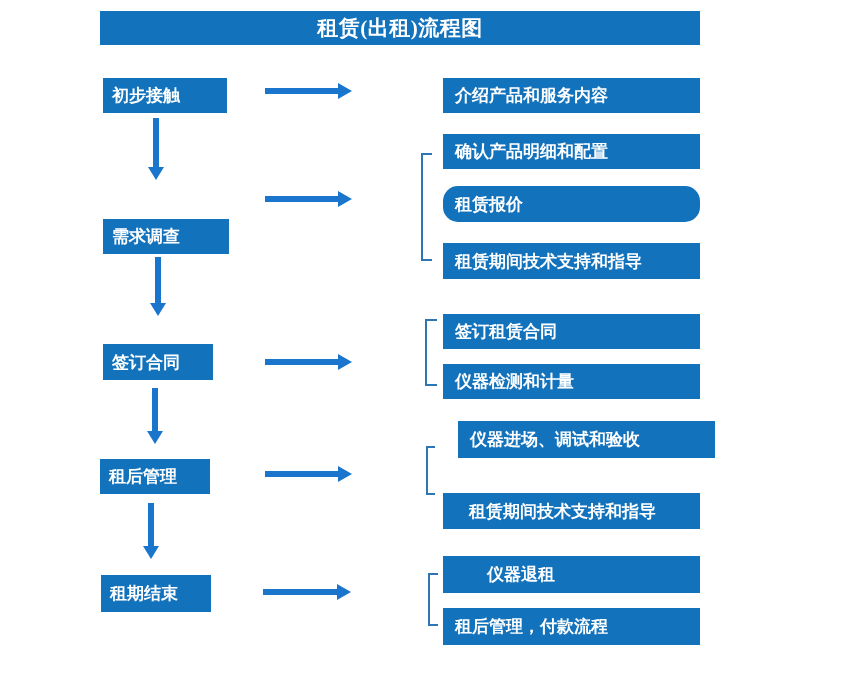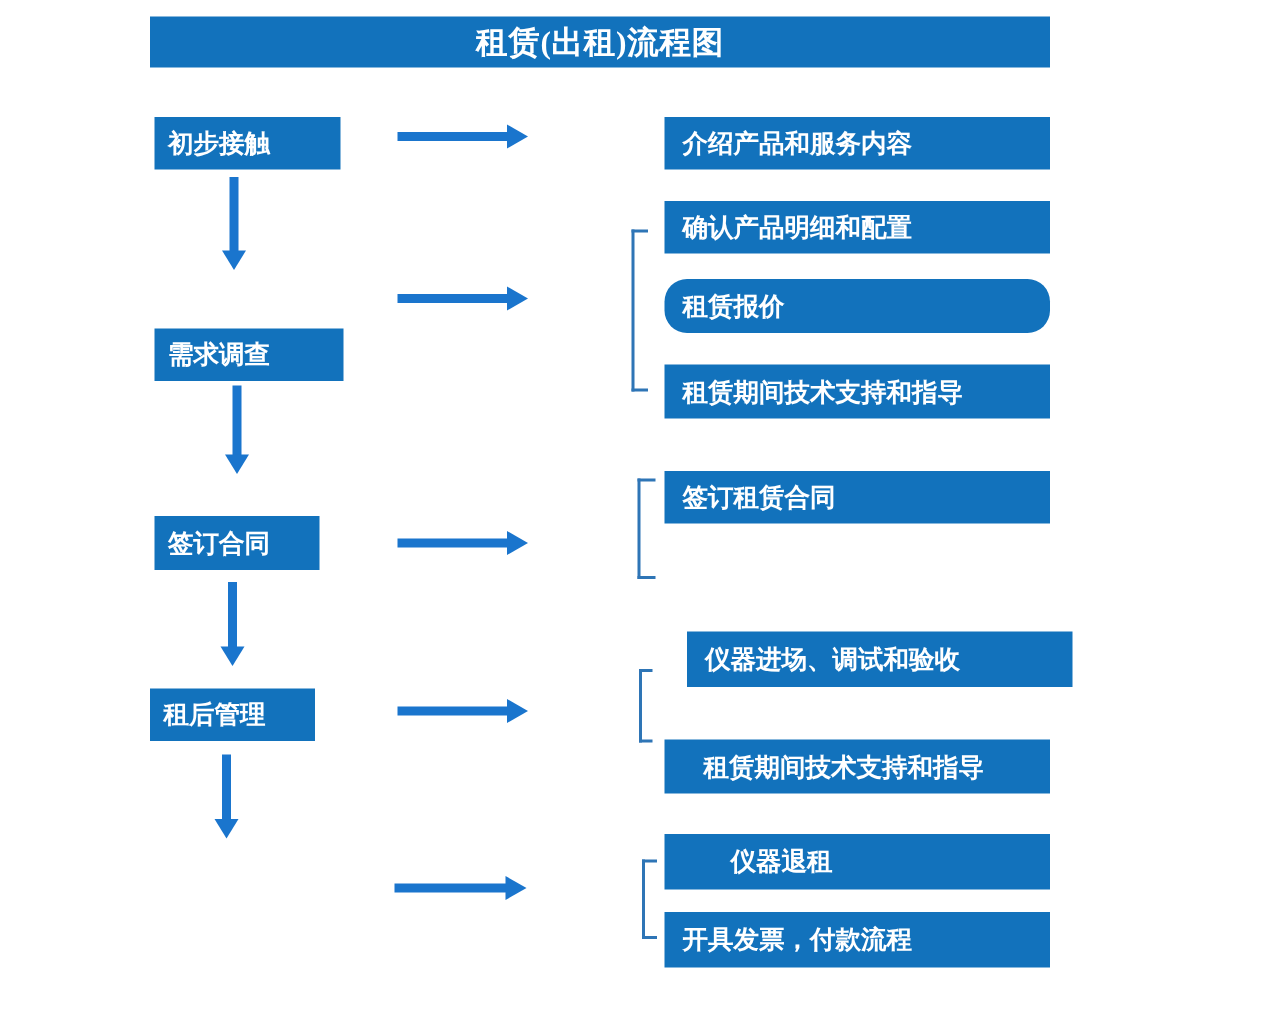--- a/index.html
+++ b/index.html
@@ -75,20 +75,21 @@
 <body>
 
 <div class="canvas">
 
   <div class="box title-bar" style="left:100px; top:11px; width:600px; height:34px;">租赁(出租)流程图</div>
 
   <div class="box step-box" style="left:103px; top:78px; width:124px; height:35px;">初步接触</div>
   <div class="box step-box" style="left:103px; top:187px; width:126px; height:35px;margin-top:32px;">需求调查</div>
   <div class="box step-box" style="left:103px; top:344px; width:110px; height:36px;">签订合同</div>
   <div class="box step-box" style="left:100px; top:459px; width:110px; height:35px;">租后管理</div>
+  <div class="box step-box" style="left:101px; top:575px; width:110px; height:37px;">租期结束</div>
 
   <div class="arrow-down" style="left:148px; top:118px; height:62px;">
     <div class="shaft"></div>
     <div class="head"></div>
   </div>
   <div class="arrow-down" style="left:150px; top:257px; height:59px;">
     <div class="shaft"></div>
     <div class="head"></div>
   </div>
   <div class="arrow-down" style="left:147px; top:388px; height:56px;">
@@ -126,20 +127,21 @@
   <div class="bracket" style="left:426px; top:446px; width:9px; height:49px;"></div>
   <div class="bracket" style="left:428px; top:573px; width:10px; height:53px;"></div>
 
   <div class="box detail-box" style="left:443px; top:78px; width:257px; height:35px;">介绍产品和服务内容</div>
 
   <div class="box detail-box" style="left:443px; top:134px; width:257px; height:35px;">确认产品明细和配置</div>
   <div class="box detail-box" style="left:443px; top:186px; width:257px; height:36px;border-radius:15px;">租赁报价</div>
   <div class="box detail-box" style="left:443px; top:243px; width:257px; height:36px;">租赁期间技术支持和指导</div>
 
   <div class="box detail-box" style="left:443px; top:314px; width:257px; height:35px;">签订租赁合同</div>
+  <div class="box detail-box" style="left:443px; top:364px; width:257px; height:35px;">仪器检测和计量</div>
 
   <div class="box detail-box" style="left:458px; top:421px; width:257px; height:37px;">仪器进场、调试和验收</div>
   <div class="box detail-box" style="left:443px; top:493px; width:257px; height:36px;padding-left:26px;">租赁期间技术支持和指导</div>
 
   <div class="box detail-box" style="left:443px; top:556px; width:257px; height:37px;padding-left:44px;">仪器退租</div>
-  <div class="box detail-box" style="left:443px; top:608px; width:257px; height:37px;">开具发票，付款流程</div>
+  <div class="box detail-box" style="left:443px; top:608px; width:257px; height:37px;">租后管理，付款流程</div>
 
 </div>
 
 </body></html>

